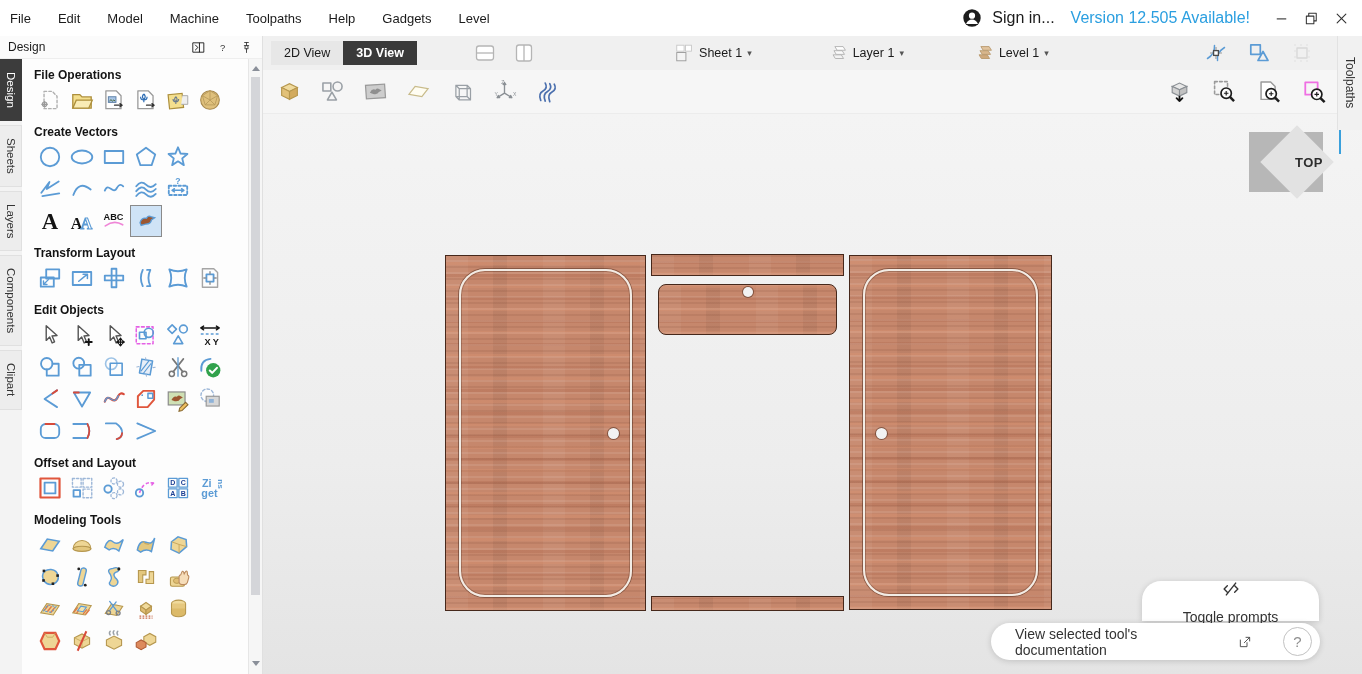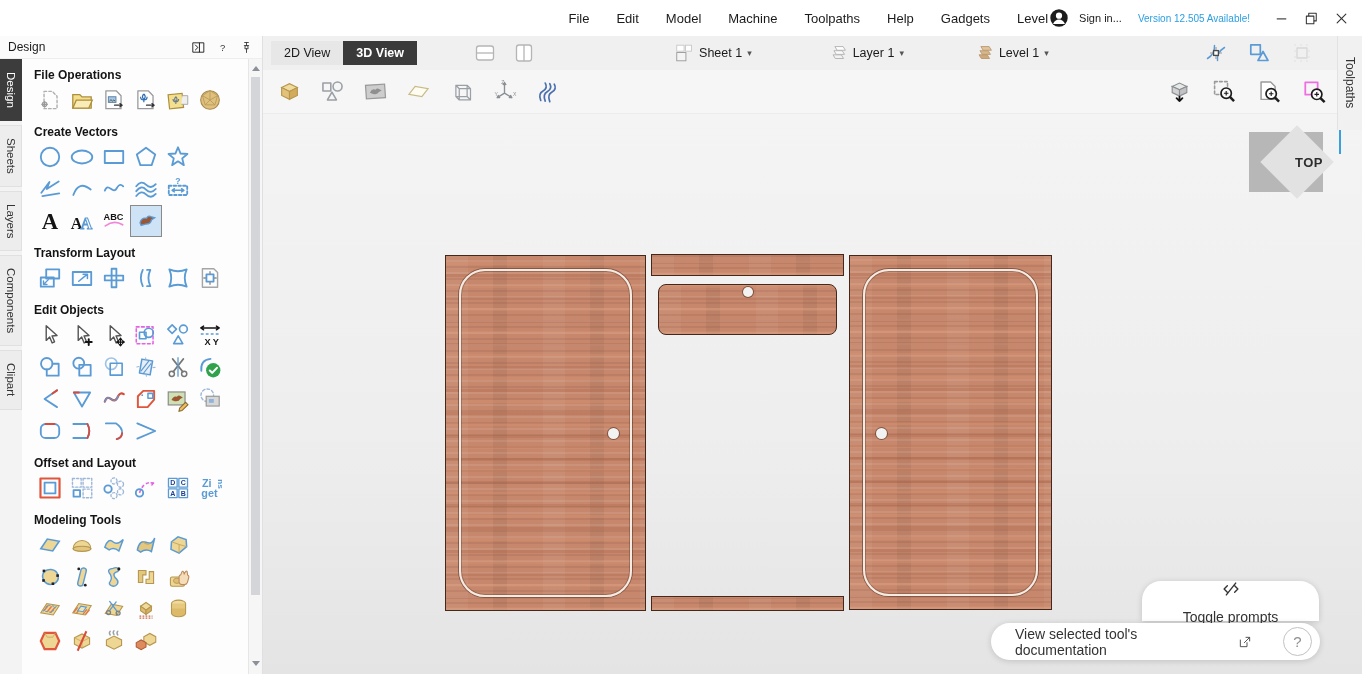--- a/index.html
+++ b/index.html
@@ -2,26 +2,26 @@
 <html><head>
 <meta charset="utf-8">
 <style>
   html,body{margin:0;padding:0;width:1362px;height:674px;overflow:hidden;
     font-family:"Liberation Sans","DejaVu Sans",sans-serif;background:#e9e9e9;
     -webkit-font-smoothing:antialiased;}
   .app{width:1362px;height:674px;display:flex;flex-direction:column;}
 
   
   .titlebar{height:36px;background:#ffffff;display:flex;align-items:center;
-    justify-content:flex-end;padding-left:10px;flex:0 0 36px;}
+    justify-content:space-between;padding-left:10px;flex:0 0 36px;}
   .menubar{display:flex;gap:27px;font-size:13px;color:#1b1b1b;}
   .menu-item{cursor:default;white-space:nowrap;}
   .title-right{display:flex;align-items:center;gap:16px;padding-right:6px;}
-  .signin{display:flex;align-items:center;gap:9px;font-size:11px;color:#1b1b1b;}
-  .version{font-size:10px;text-decoration:none;cursor:pointer;}
+  .signin{display:flex;align-items:center;gap:9px;font-size:16px;color:#1b1b1b;}
+  .version{font-size:16px;text-decoration:none;cursor:pointer;}
   .winctl{display:flex;}
   .winbtn{width:30px;height:28px;display:flex;align-items:center;justify-content:center;}
 
   
   .main{position:relative;display:flex;flex:1;min-height:0;}
 
   
   .panel{width:262px;flex:0 0 262px;background:#fdfdfd;display:flex;flex-direction:column;border-right:1px solid #e0e0e0;}
   .panel-header{height:22px;flex:0 0 22px;display:flex;align-items:center;justify-content:space-between;
     padding:0 8px;font-size:12px;color:#1b1b1b;background:#fbfbfb;border-bottom:1px solid #eee;}

